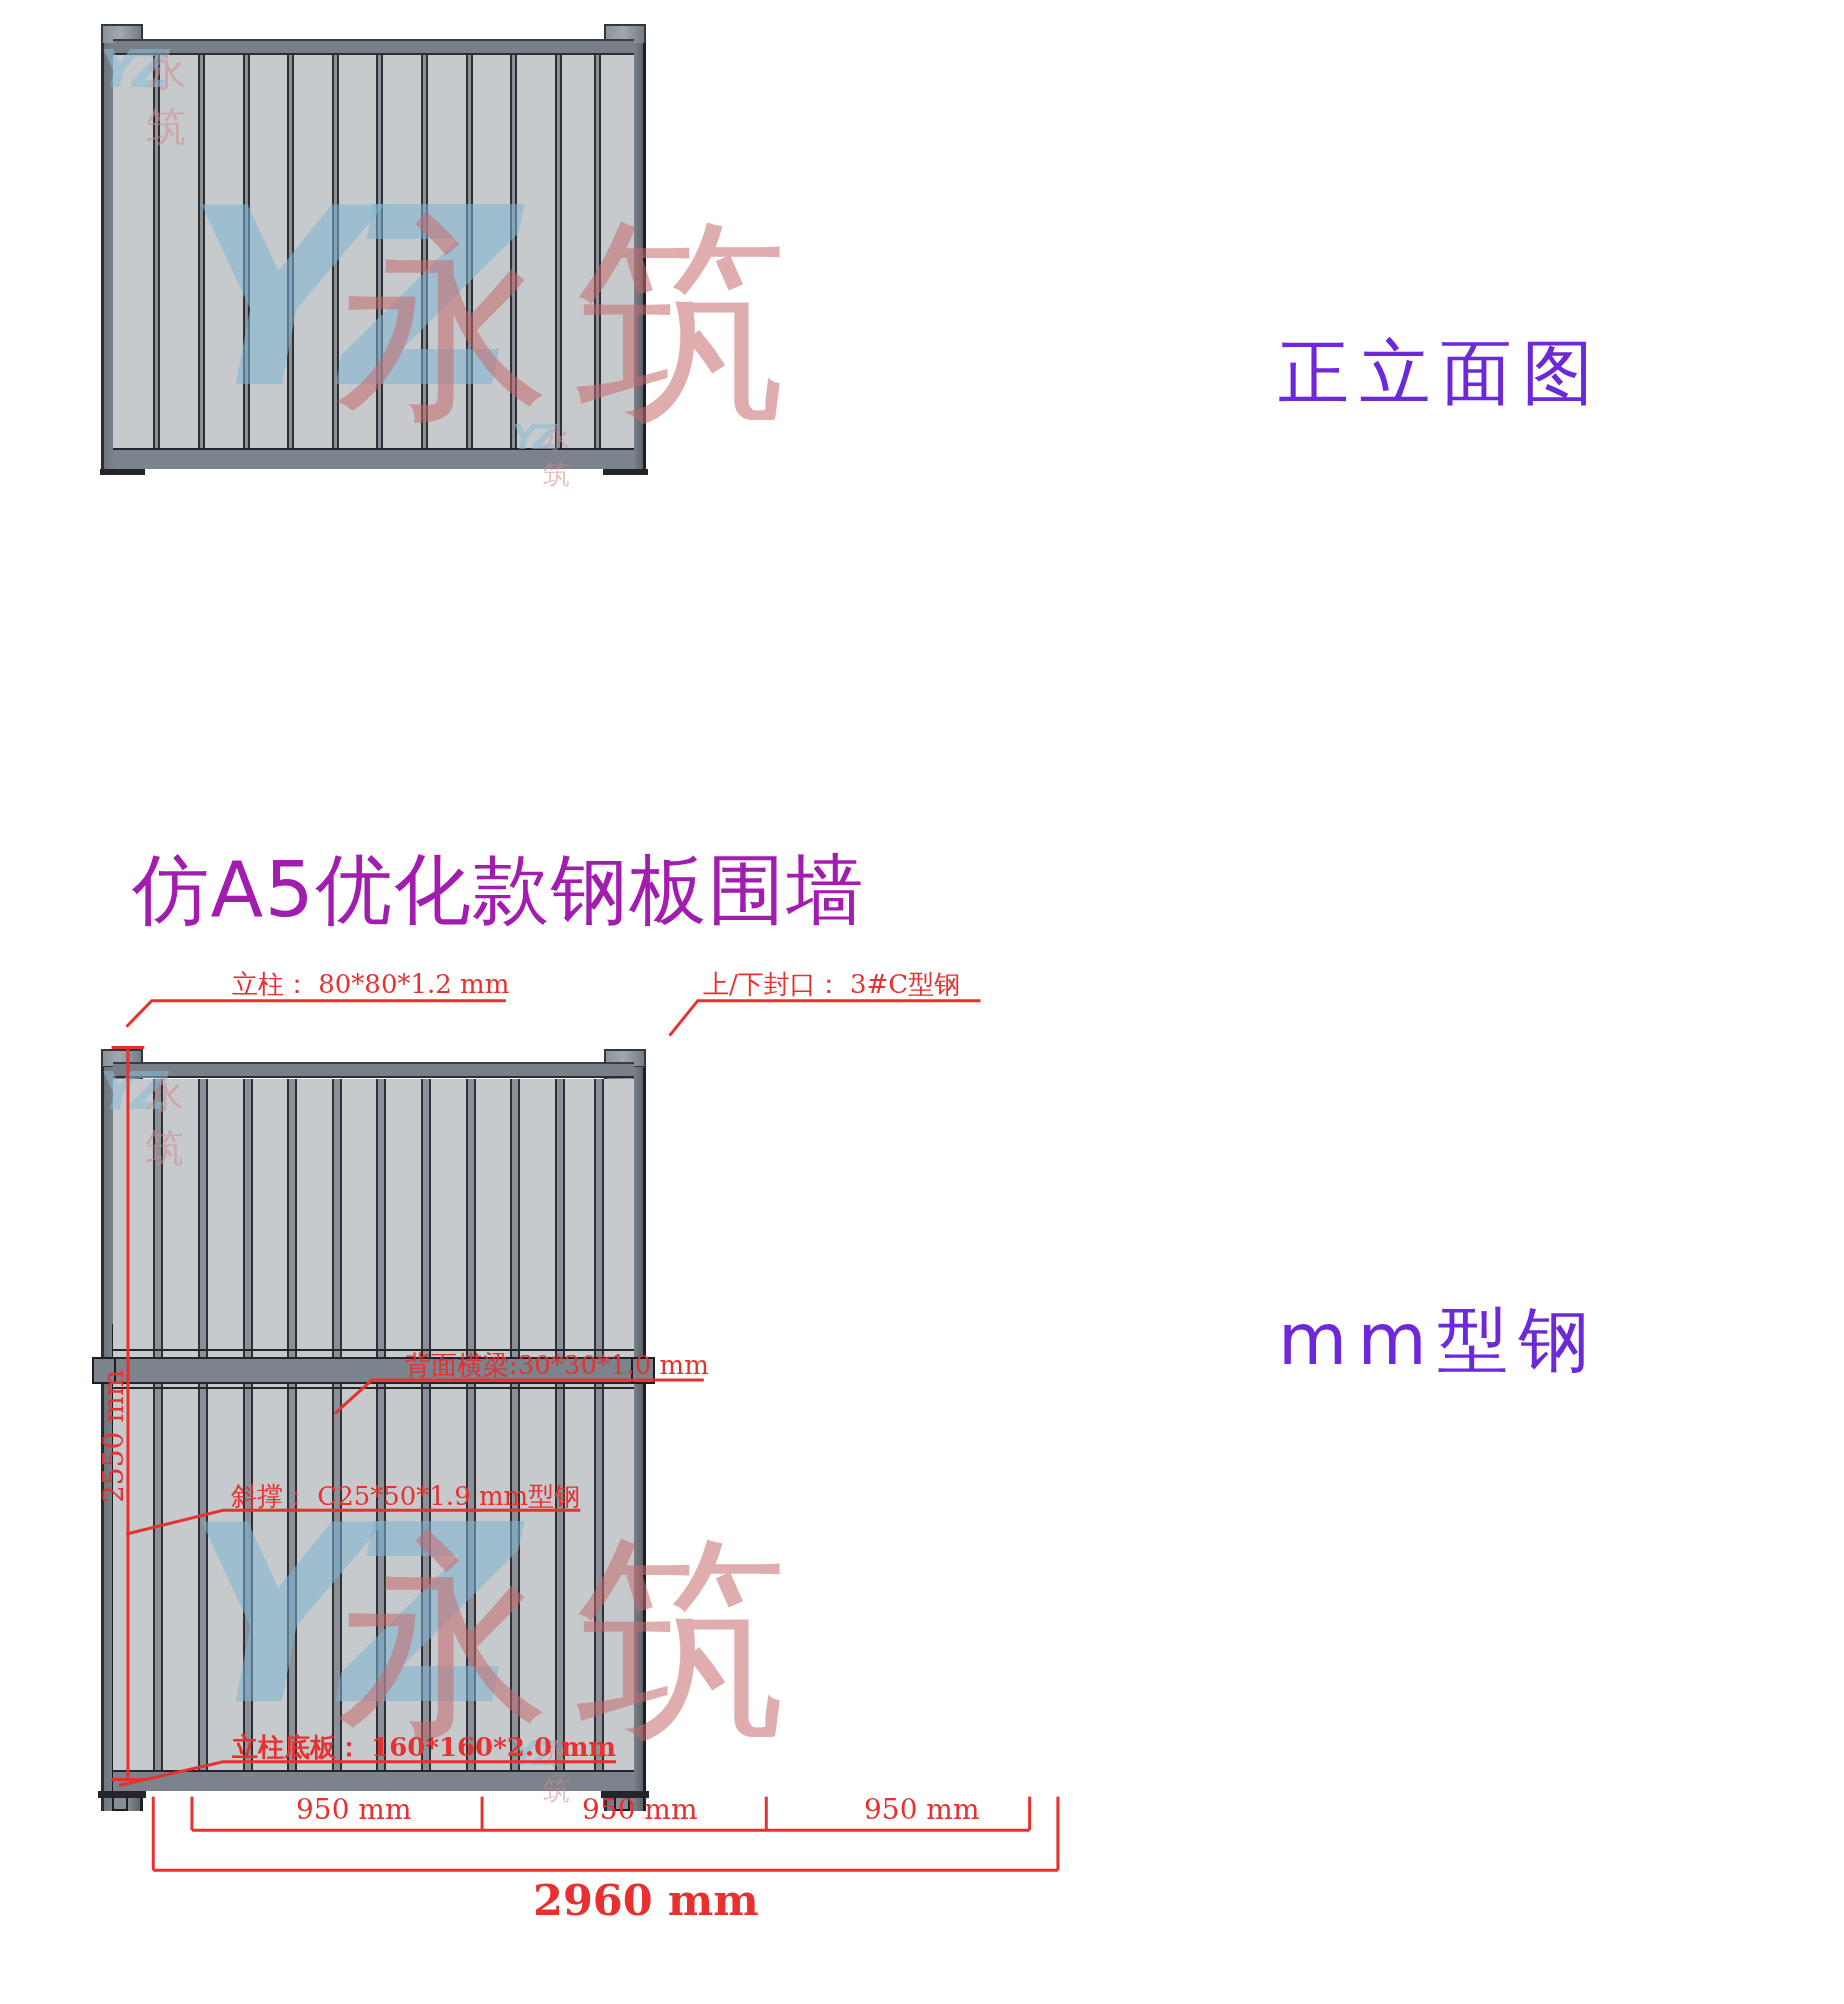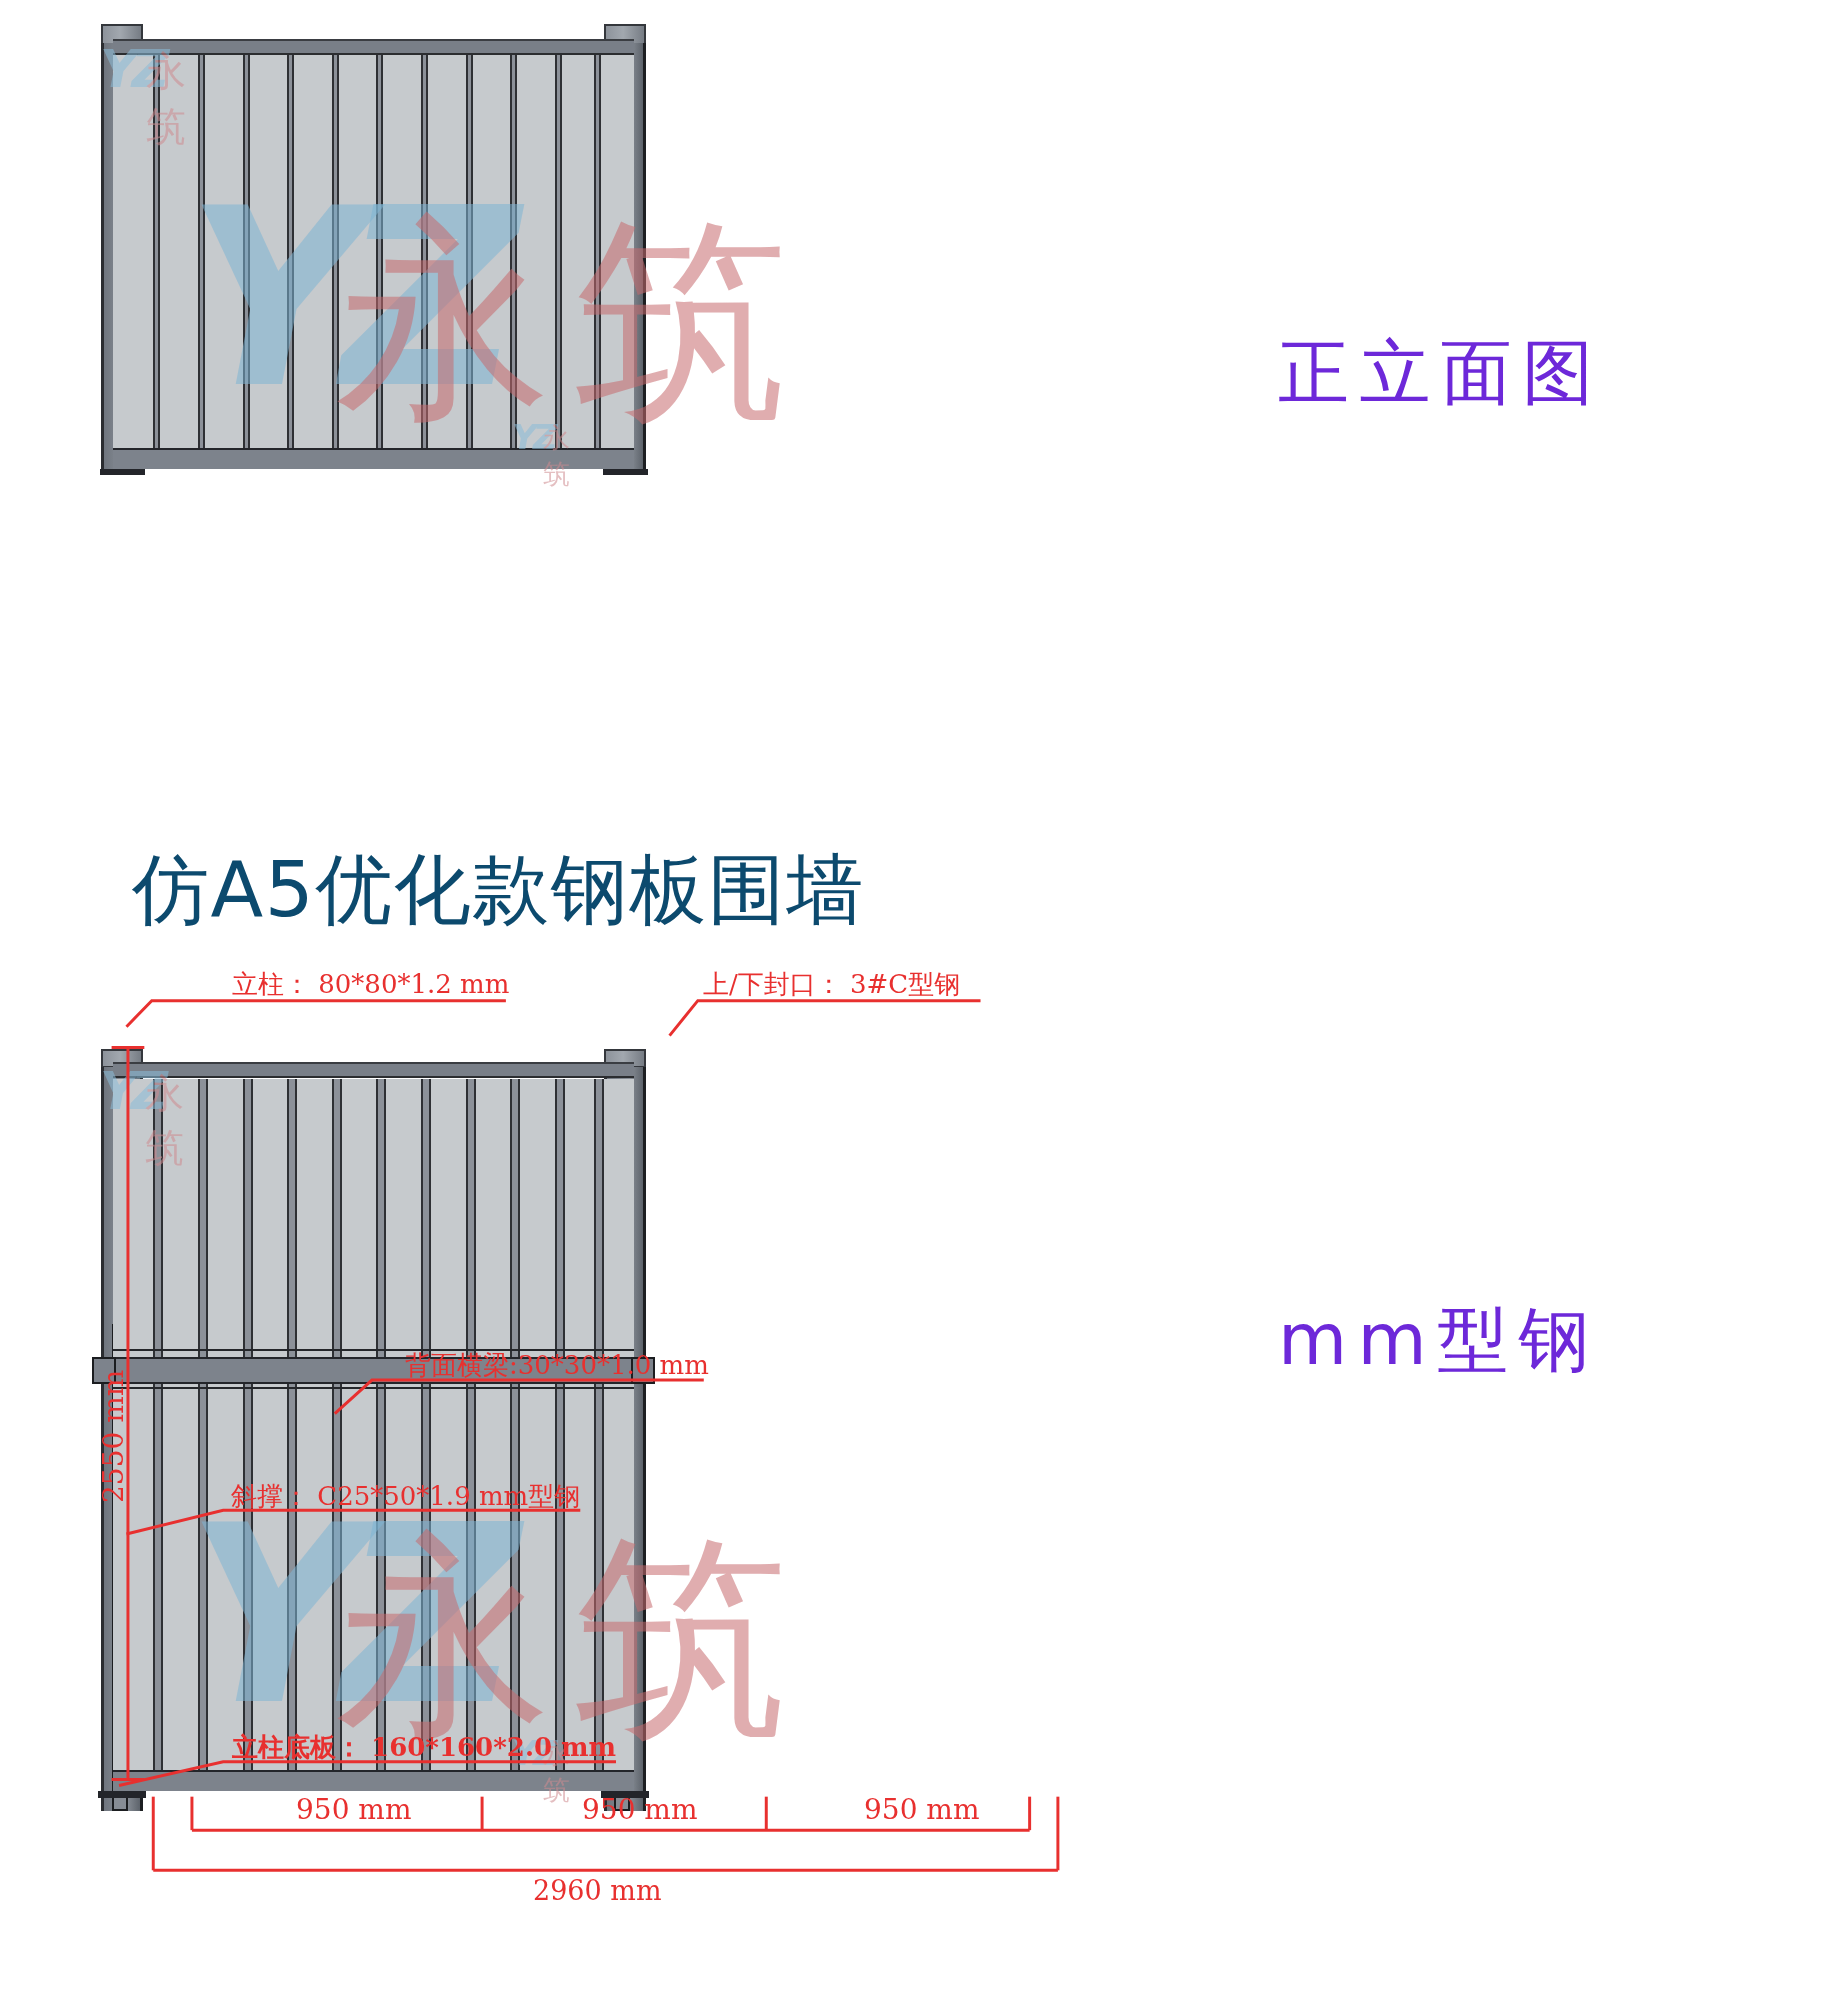--- a/index.html
+++ b/index.html
@@ -32,21 +32,21 @@
     font-weight: 400;
   }
   #view-label-front { left: 1278px; top: 326px; }
   #view-label-back  { left: 1278px; top: 1293px; }
 
   
   #product-title {
     position: absolute;
     left: 132px;
     top: 839px;
-    color: #0c4a6e;
+    color: #a21caf;
     font-size: 77px;
     letter-spacing: 1.5px;
     font-family: "DejaVu Sans", "Liberation Sans", sans-serif;
     white-space: nowrap;
   }
 
   
   .fence { position: absolute; }
 
   
@@ -338,16 +338,16 @@
   <div class="ann-text" style="left:231px;top:1479px;">斜撑： C25*50*1.9 mm型钢</div>
 
   <div class="ann-text" style="left:232px;top:1730px;font-weight:bold;">立柱底板： 160*160*2.0 mm</div>
 
   <div class="dim-text-v" style="left:97px;top:1503px;">2550 mm</div>
 
   <div class="dim-text" style="left:296px;top:1793px;">950 mm</div>
   <div class="dim-text" style="left:582px;top:1793px;">950 mm</div>
   <div class="dim-text" style="left:864px;top:1793px;">950 mm</div>
 
-  <div class="dim-text" style="left:533px;top:1875px;font-size:27px;">2960 mm</div>
+  <div class="dim-text" style="left:533px;top:1875px;font-size:43px;font-weight:bold;">2960 mm</div>
 
 </div>
 
 
 </body></html>

